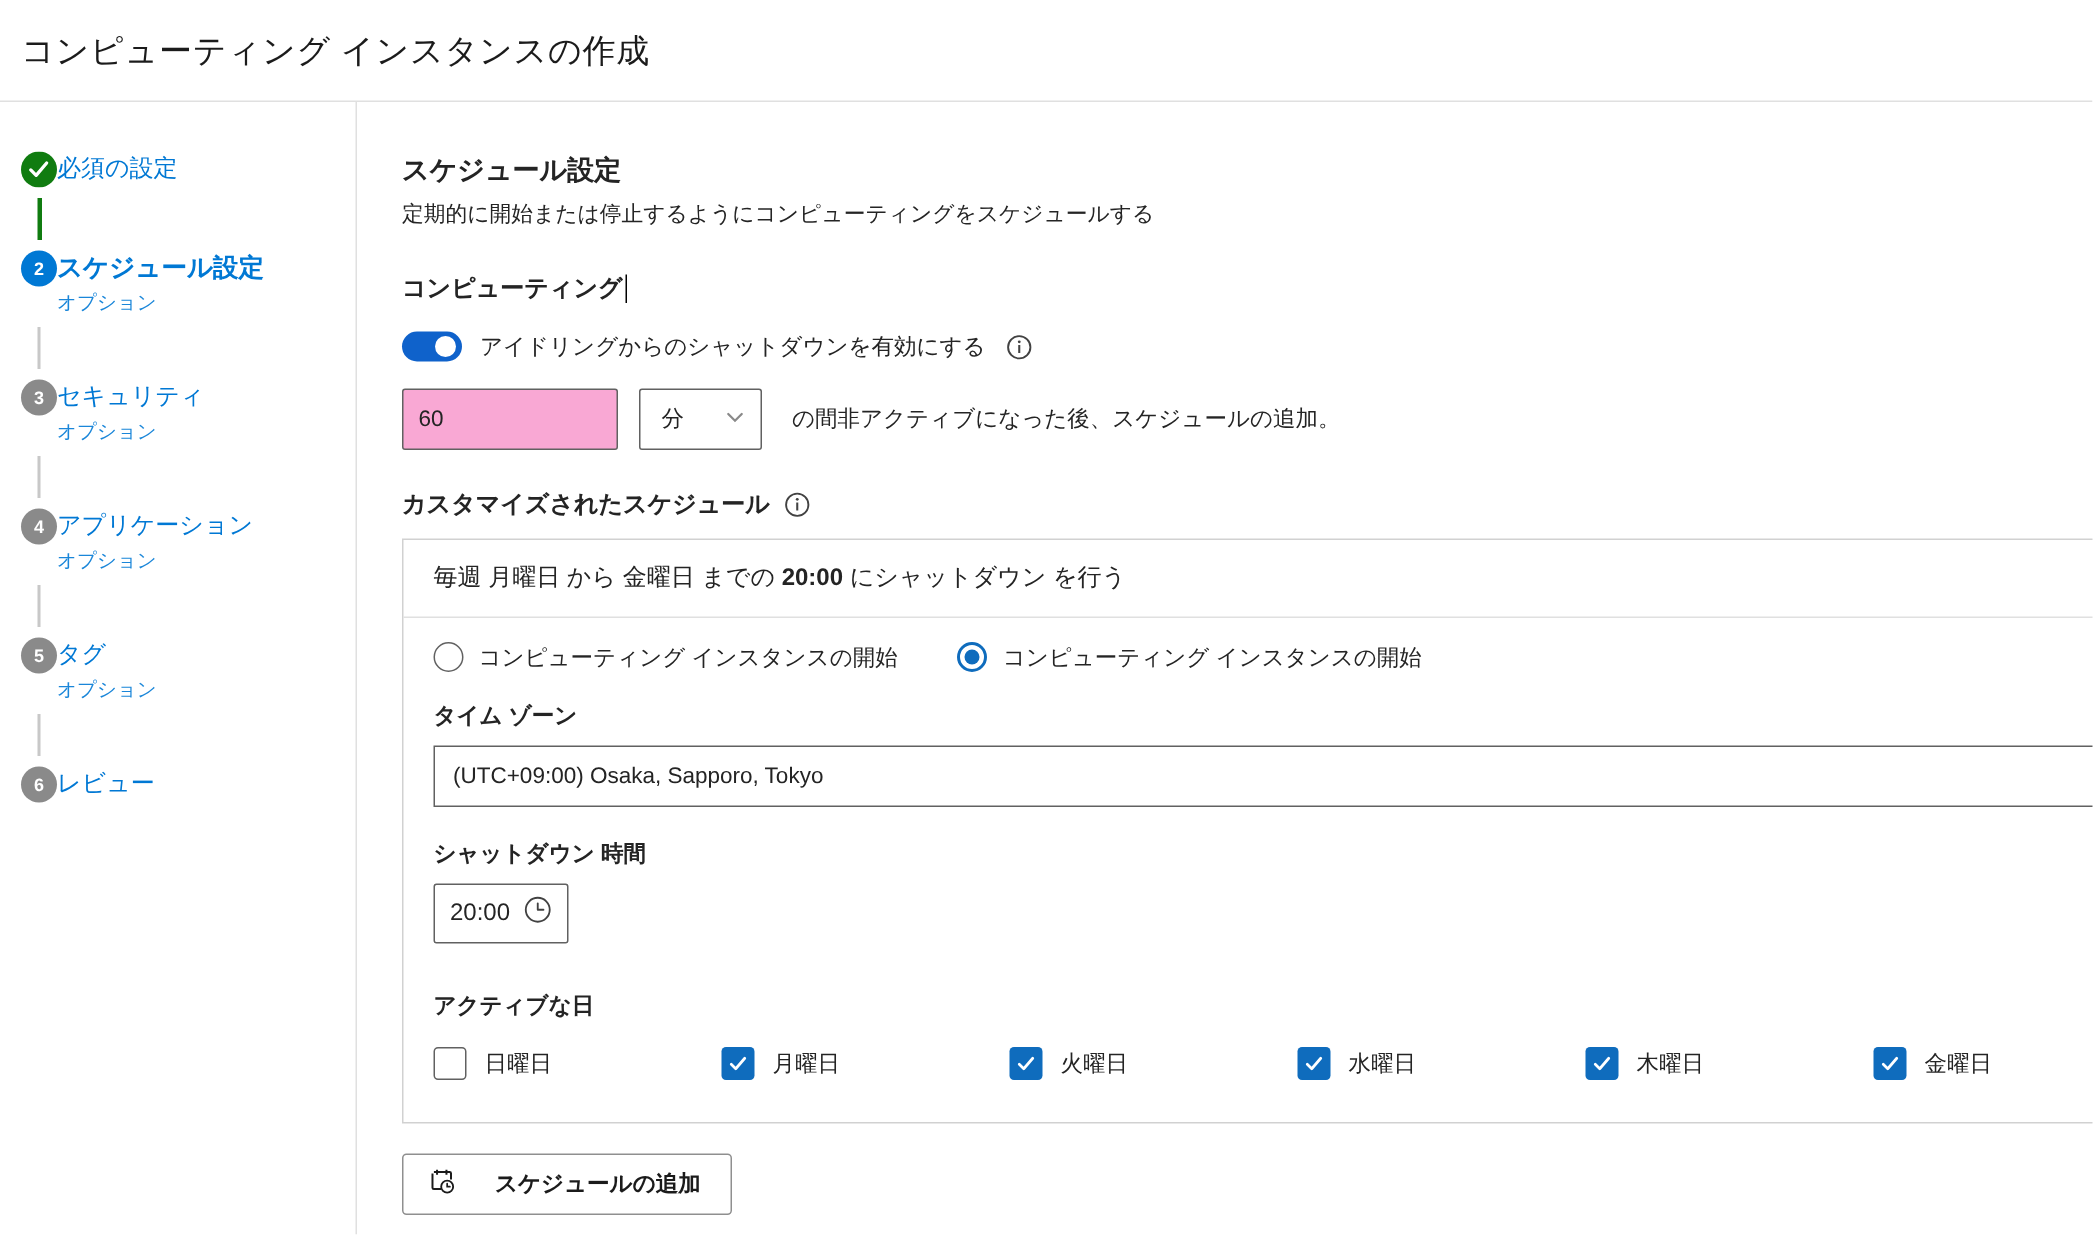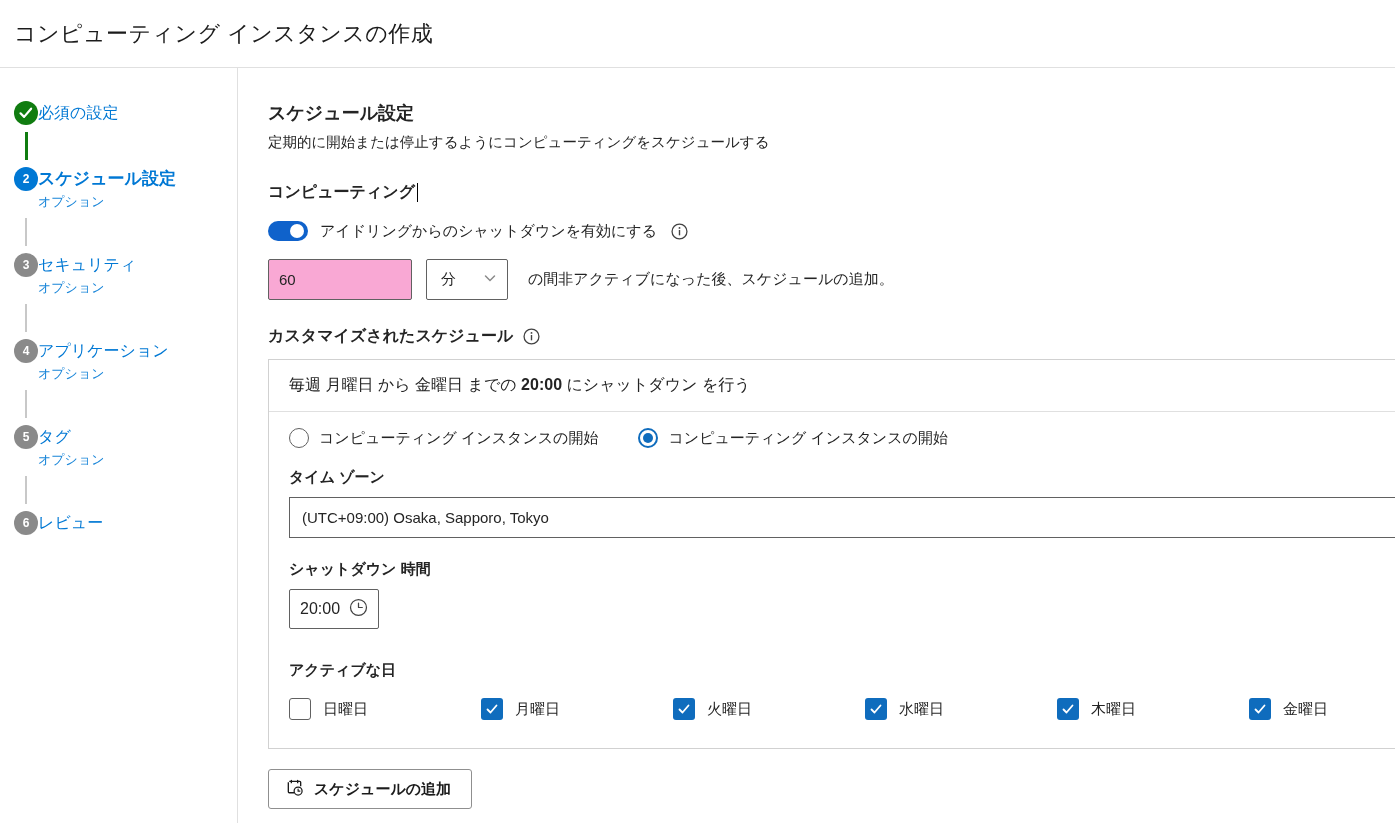--- a/index.html
+++ b/index.html
@@ -73,21 +73,21 @@
     display:inline-flex; align-items:center; gap:9px; padding:0 10px; font-size:16px; cursor:text; }
   .days-label { margin-top:32px; }
   .days-row { display:flex; margin:18px 0 28px; }
   .day-item { width:192px; display:flex; align-items:center; cursor:pointer; }
   .checkbox { width:22px; height:22px; border-radius:3px; flex:0 0 22px;
     display:flex; align-items:center; justify-content:center; }
   .checkbox.unchecked { border:1px solid #616161; background:#fff; }
   .checkbox.checked { background:#0f6cbd; }
   .day-label { font-size:15px; margin-left:12px; }
 
-  .add-btn { margin-top:20px; display:inline-flex; align-items:center; gap:10px;
+  .add-btn { margin-top:20px; display:inline-flex; align-items:center; gap:26px;
     border:1px solid #8f8f8f; border-radius:3px; background:#fff; padding:8px 20px 8px 16px;
     font-size:15px; font-weight:700; font-family:inherit; cursor:pointer; color:#1b1b1b; }
 </style>
 </head>
 <body>
 
 <header class="page-header">
   <h1>コンピューティング インスタンスの作成</h1>
 </header>
 

